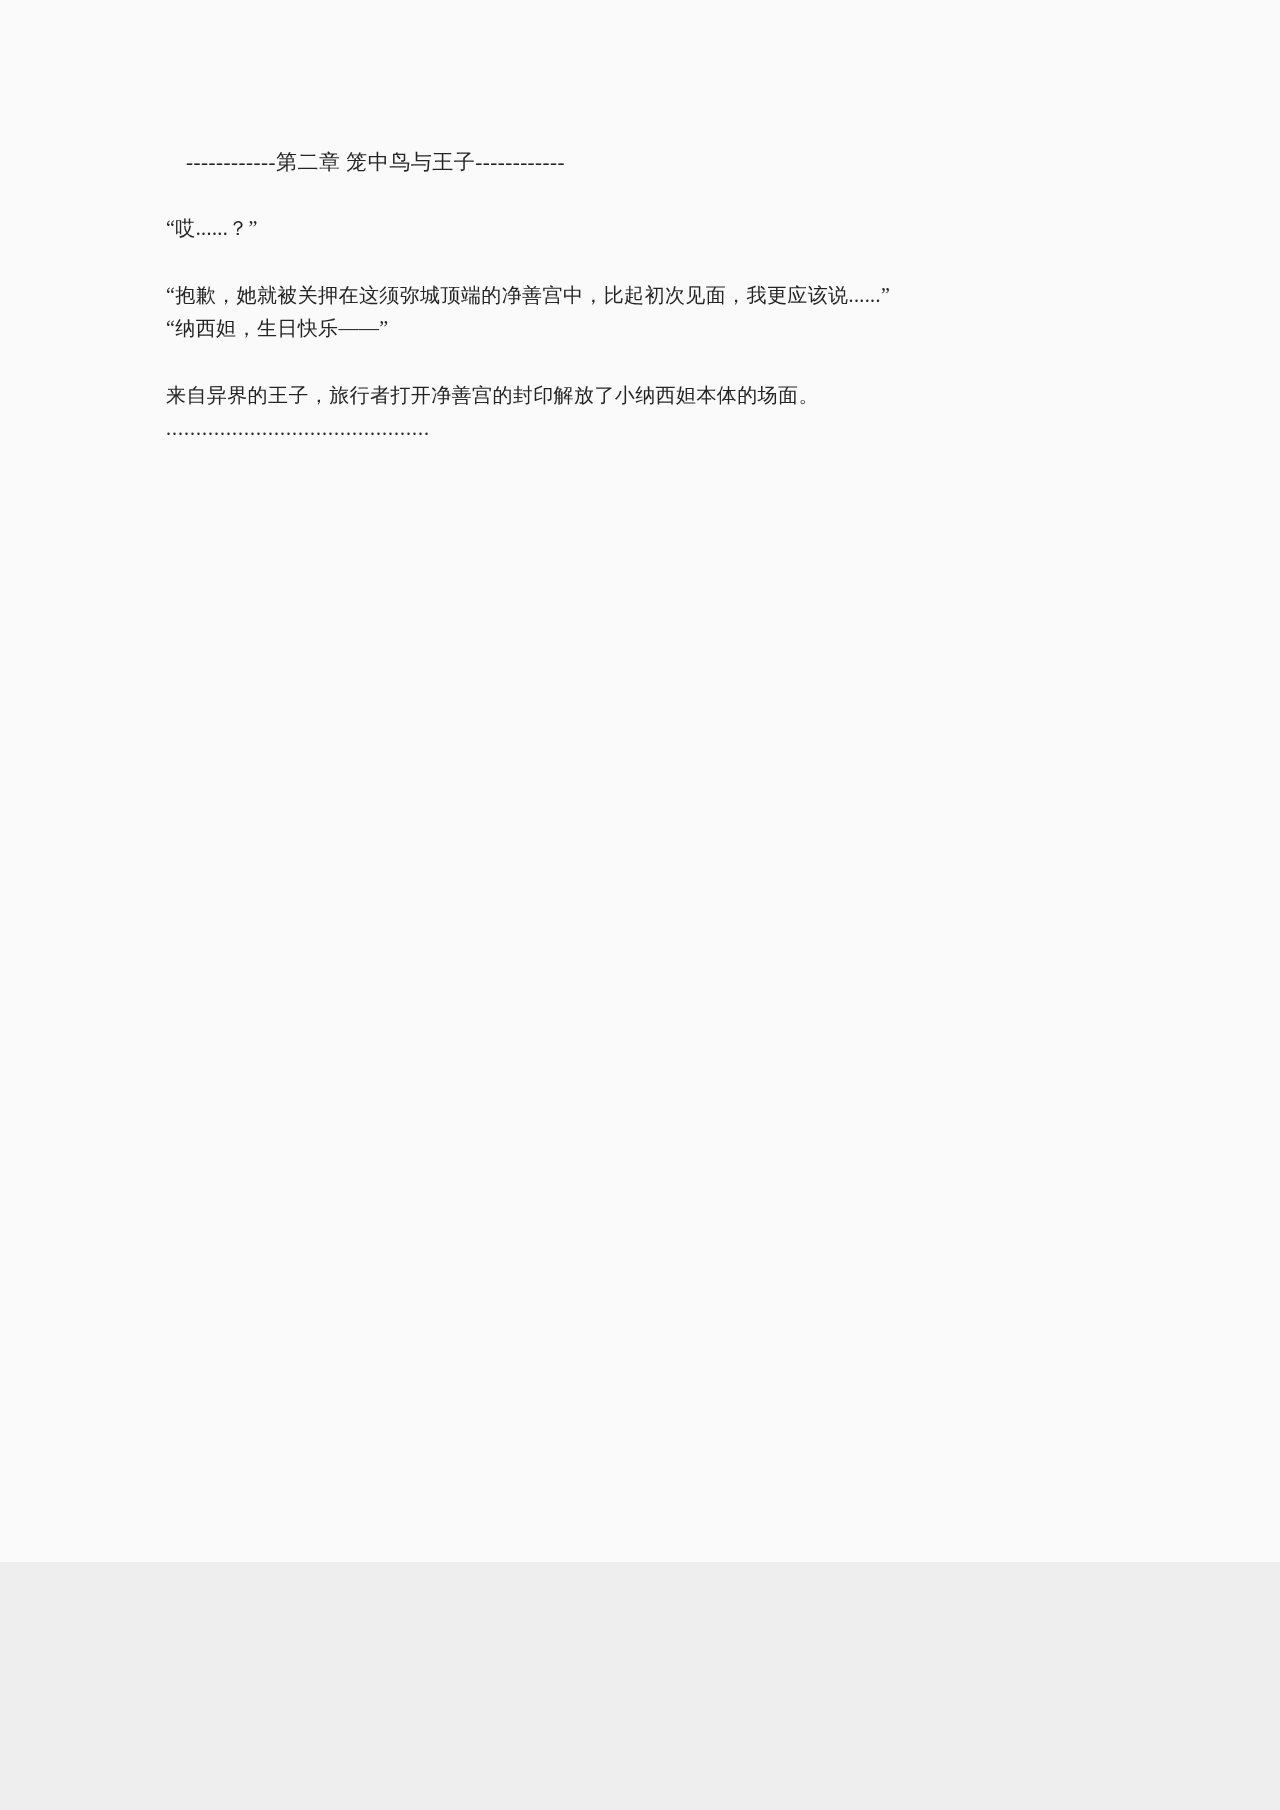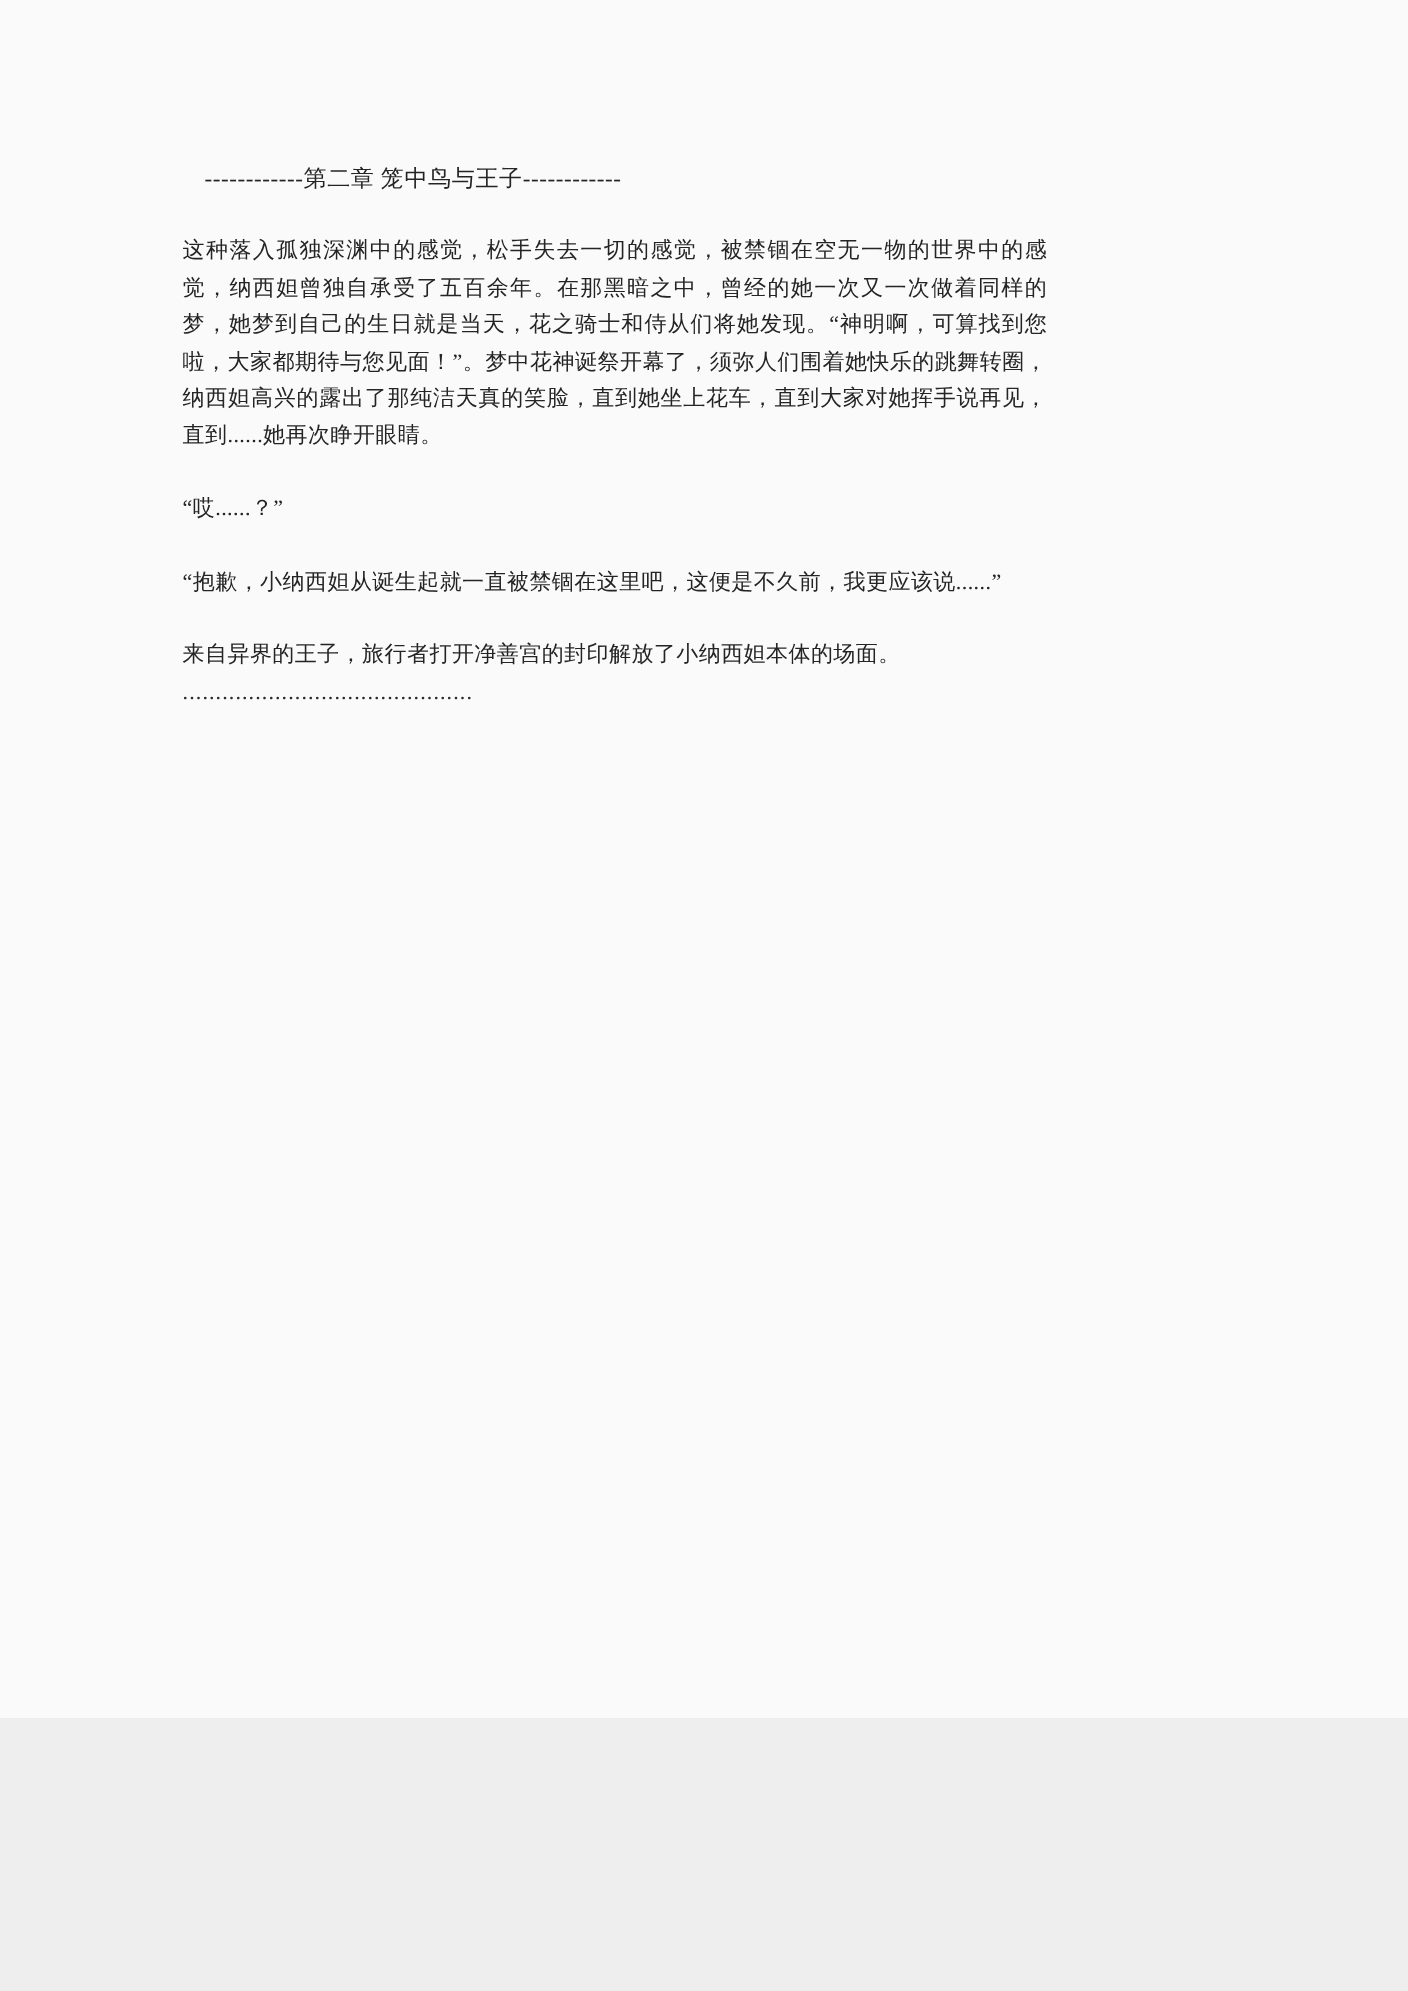--- a/index.html
+++ b/index.html
@@ -57,21 +57,21 @@
     color: #1c1c1c;
   }
 </style>
 </head>
 <body>
 
 <div class="page">
   <div class="content">
     <div class="chapter-title">------------第二章 笼中鸟与王子------------</div>
 
-    <p class="para">这种落入孤独深渊中的感觉，松手失去一切的感觉，被禁锢在空无一物的世界中的感觉，纳西妲曾独自承受了五百余年。在那黑暗之中，曾经的她一次又一次做着同样的梦，她梦到自己的生日就是当天，花之骑士和侍从们将她发现。“神明啊，可算找到您啦，大家都期待与您见面！”。梦中花神诞祭开幕了，须弥人们围着她快乐的跳舞转圈，纳西妲高兴的露出了那纯洁天真的笑脸，直到她坐上花车，直到大家对她挥手说再见，直到......她再次睁开眼睛。</p>
     <p class="para">“哎......？”</p>
-    <p class="para">“抱歉，小纳西妲从诞生起就一直被禁锢在这里吧，这便是不久前，我更应该说......”</p>
+    <p class="para">“抱歉，她就被关押在这须弥城顶端的净善宫中，比起初次见面，我更应该说......”</p>
+    <p class="para no-gap">“纳西妲，生日快乐——”</p>
     <p class="para">来自异界的王子，旅行者打开净善宫的封印解放了小纳西妲本体的场面。</p>
     <p class="dots">............................................</p>
   </div>
 
   <div class="page-number">8</div>
 </div>
 
 </body></html>

